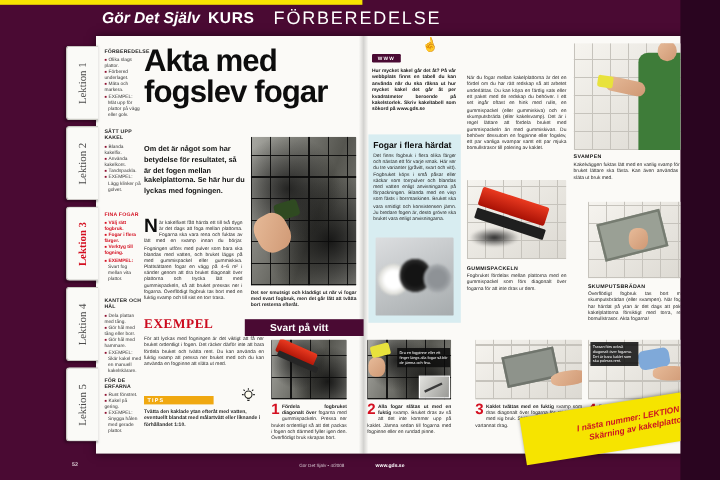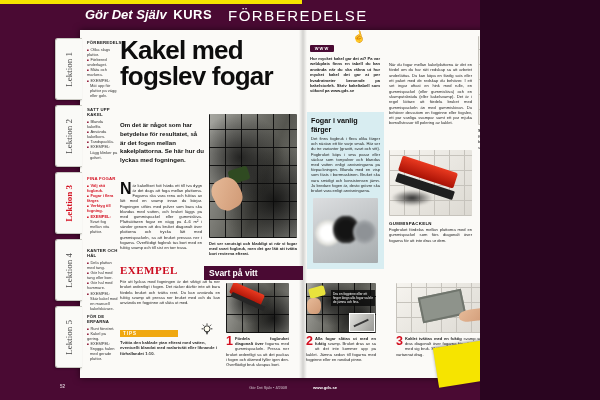--- a/index.html
+++ b/index.html
@@ -1,16 +1,16 @@
 <!DOCTYPE html>
 <html><head>
 <meta charset="utf-8">
 <style>
   html,body{margin:0;padding:0;background:#2a0520;}
-  .stage{position:relative;width:480px;height:400px;background:#4a0a33;overflow:hidden;
+  .stage{position:relative;width:567px;height:400px;background:#4a0a33;overflow:hidden;
          font-family:"Liberation Sans",sans-serif;color:#1a1a1a;}
   .abs{position:absolute;}
   
   .top-strip{position:absolute;left:0;top:0;width:302px;height:4px;background:#f6e400;}
   .brand{position:absolute;left:85px;top:7px;font-size:13px;color:#fff;white-space:nowrap;}
   .brand-name{font-weight:bold;font-style:italic;}
   .brand-kurs{font-weight:600;margin-left:3px;letter-spacing:0.5px;}
   .section-title{position:absolute;left:228px;top:7px;font-size:15px;color:#fff;letter-spacing:1.5px;font-weight:400;}
   
   .spread{position:absolute;left:80px;top:30px;width:498px;height:348px;background:#fbfaf7;
@@ -57,21 +57,21 @@
   .ph-light{background:
      repeating-linear-gradient(90deg,#c6c3bc 0 1px,transparent 1px 15px),
      repeating-linear-gradient(0deg,#c6c3bc 0 1px,transparent 1px 15px),
      linear-gradient(140deg,#f6f4ef,#dcd9d2);}
   .cap{position:absolute;font-size:4.1px;line-height:1.28;color:#1c1c1c;text-align:justify;}
   .cap-bold{font-weight:bold;}
   .cap-label{font-weight:bold;font-size:4.4px;letter-spacing:0.3px;color:#111;margin-bottom:0.5px;}
   .skin{background:linear-gradient(135deg,#e7bb99,#cf9874);border-radius:40%;}
   
   .svart-bar{position:absolute;left:204px;top:266px;width:99px;height:14px;background:#4a0a33;color:#fff;
-             font-size:8.5px;font-weight:bold;line-height:14px;padding-left:5px;box-sizing:border-box;}
+             font-size:8.5px;font-weight:bold;line-height:14px;padding-left:21px;box-sizing:border-box;}
   .step-cap .num{float:left;font-size:12.5px;font-weight:bold;color:#d40f20;line-height:0.9;margin-right:2px;}
   .step-cap .lead{font-weight:bold;}
   .inset-note{position:absolute;background:rgba(12,12,12,0.85);color:#fff;font-size:3.2px;line-height:1.25;padding:2px;}
   .mini-inset{position:absolute;background:linear-gradient(120deg,#e2e2de,#9a9a96);border:1px solid #fff;}
   .mini-stick{position:absolute;left:3px;top:8px;width:16px;height:1.5px;background:#3a3a3a;transform:rotate(-25deg);}
   
   .www-badge{position:absolute;left:310px;top:45px;width:24px;height:7px;background:#4a0a33;color:#fff;
              font-size:4px;font-weight:bold;letter-spacing:1px;text-align:center;line-height:7px;border-radius:1px;}
   .www-hand{position:absolute;left:352px;top:31px;font-size:11px;color:#222;transform:rotate(-14deg);}
   .www-body{position:absolute;left:310px;top:56px;width:70px;font-size:4.1px;font-weight:bold;line-height:1.32;text-align:justify;color:#161616;}
@@ -160,21 +160,21 @@
   </div>
   <div class="lesson" style="top:314px">
     <div class="l-title">FÖR DE ERFARNA</div>
     <div class="l-item">Runt fönstret.</div>
     <div class="l-item">Kakel på gering.</div>
     <div class="l-item">EXEMPEL:</div>
     <div class="l-example">Snygga hålen med gerade plattor.</div>
   </div>
 
   <div class="headline">
-    <div>Kakel med</div>
+    <div>Akta med</div>
     <div>fogslev fogar</div>
   </div>
   <div class="standfirst">Om det är något som har betydelse för resultatet, så är det fogen mellan kakelplattorna. Se här hur du lyckas med fogningen.</div>
   <div class="bodytext">
     <span class="dropcap">N</span>
     <span>är kakelfixet fått härda ett till två dygn är det dags att foga mellan plattorna. Fogarna ska vara rena och fuktas av lätt med en svamp innan du börjar. Fogningen utförs med pulver som bara ska blandas med vatten, och bruket läggs på med gummispackel eller gummiskiva. Plattsättaren fogar en vägg på 4–6 m² i sänder genom att dra bruket diagonalt över plattorna och trycka lätt med gummispackeln, så att bruket pressas ner i fogarna. Överflödigt fogbruk tas bort med en fuktig svamp och till sist en torr trasa.</span>
   </div>
 
   <div class="photo ph-dark" style="left:209px;top:114px;width:88px;height:124px">
     <div class="abs" style="left:20px;top:54px;width:20px;height:14px;background:#2f4a21;border-radius:3px;transform:rotate(-18deg)"></div>
@@ -240,21 +240,21 @@
     <span class="num">4</span>
     <span class="lead">Fogbruket torkar relativt snabbt</span>
     <span>på kakelplattorna. Vänta tills fogarna har torkat och polera sedan kakelplattorna med en ren, torr bomullstrasa.</span>
   </div>
 
   <div class="www-hand">☝</div>
   <div class="www-badge">WWW</div>
   <div class="www-body">Hur mycket kakel går det åt? På vår webbplats finns en tabell du kan använda när du ska räkna ut hur mycket kakel det går åt per kvadratmeter beroende på kakelstorlek. Skriv kakeltabell som sökord på www.gds.se</div>
 
   <div class="colors-box">
-    <div class="colors-title">Fogar i vanlig färger</div>
+    <div class="colors-title">Fogar i flera härdat</div>
     <div class="colors-body">Det finns fogbruk i flera olika färger och nästan ett för varje smak. Här ser du tre varianter (gråvitt, svart och vitt). Fogbruket köps i små påsar eller säckar som torrpulver och blandas med vatten enligt anvisningarna på förpackningen. Blanda med en visp som fästs i borrmaskinen. Bruket ska vara smidigt och konsistensen jämn. Ju bredare fogen är, desto grövre ska bruket vara enligt anvisningarna.</div>
   </div>
   <div class="photo" style="left:313px;top:198px;width:65px;height:65px;background:linear-gradient(155deg,#dcdee0,#a6abad)">
     <div class="pile" style="left:2px;top:22px;width:26px;height:26px;background:radial-gradient(circle,#ffffff 0 40%,#d8d8d2 70%,transparent 72%)"></div>
     <div class="pile" style="left:20px;top:17px;width:26px;height:29px;background:radial-gradient(circle,#141414 0 45%,#2e2e2e 70%,transparent 72%)"></div>
     <div class="pile" style="left:40px;top:22px;width:23px;height:24px;background:radial-gradient(circle,#8e9296 0 42%,#a7abae 70%,transparent 72%)"></div>
   </div>
 
   <div class="tools-b">När du fogar mellan kakelplattorna är det en fördel om du har rätt redskap så att arbetet underlättas. Du kan köpa en färdig sats eller ett paket med de redskap du behöver. I ett set ingår oftast en hink med rulle, en gummispackel (eller gummiskiva) och en skumputsbräda (eller kakelsvamp). Det är i regel lättare att fördela bruket med gummispackeln än med gummiskivan. Du behöver dessutom en fogpinne eller fogslev, ett par vanliga svampar samt ett par mjuka bomullstrasor till polering av kaklet.</div>
   <div class="photo ph-light" style="left:389px;top:150px;width:83px;height:66px">

